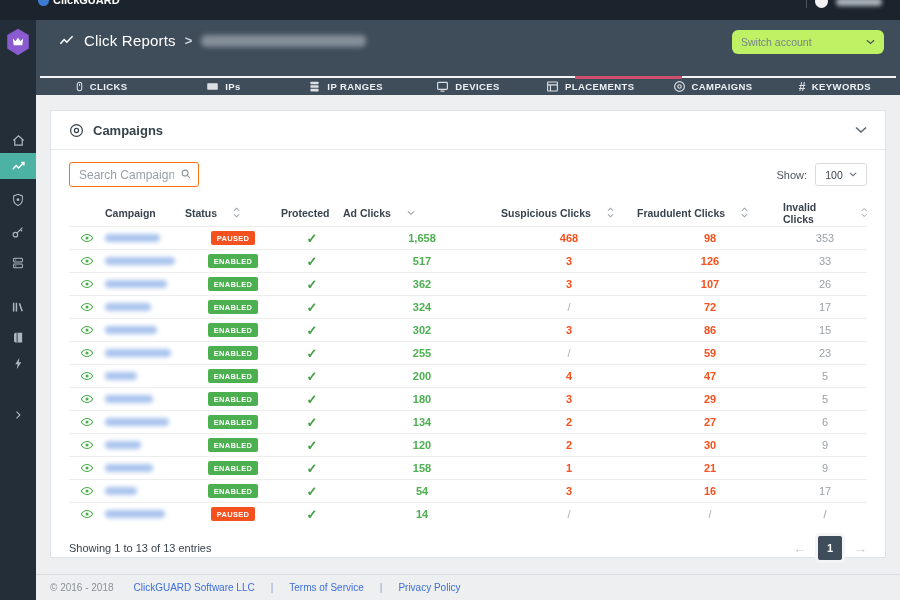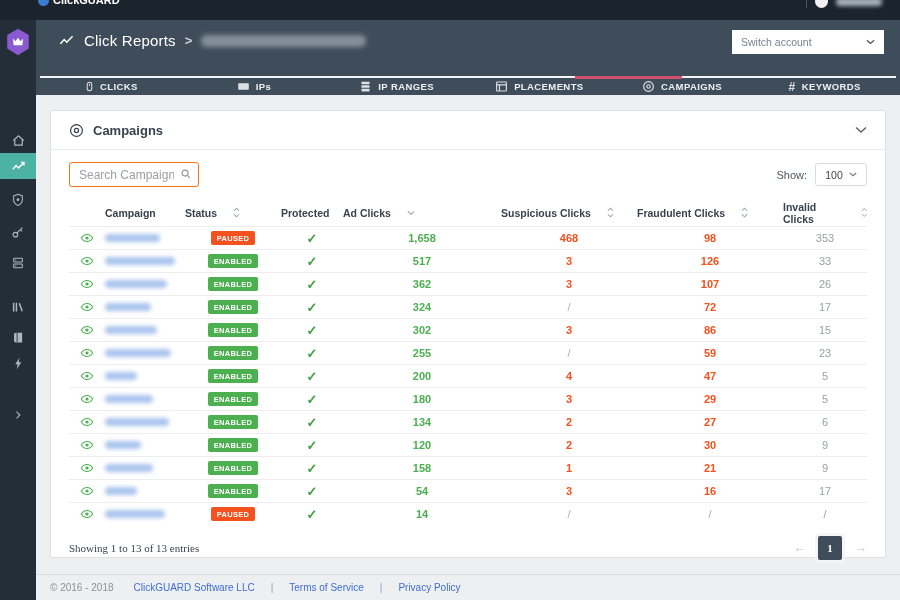--- a/index.html
+++ b/index.html
@@ -20,21 +20,21 @@
   .side-item { position:absolute; left:0; width:36px; height:26px; display:flex; align-items:center; justify-content:center; color:#aeb7bf; cursor:pointer; }
   .side-item svg { display:block; }
   .side-item.active { background:#4bb2a4; color:#fff; }
 
   
   .header { position:absolute; left:36px; top:10px; width:864px; height:85px; background:#3f4d5a; z-index:3; }
   .breadcrumb { position:absolute; left:22px; top:22px; display:flex; align-items:center; gap:9px; color:#fff; }
   .breadcrumb .crumb-title { font-size:15px; font-weight:normal; letter-spacing:.2px; }
   .breadcrumb .crumb-sep { color:#cdd5db; font-size:13px; font-weight:bold; }
   .crumb-blur { width:165px; height:12px; border-radius:5px; background:#909aa4; filter:blur(2.5px); opacity:.85; }
-  .switch-account { position:absolute; right:16px; top:20px; width:152px; height:24px; background:#ffffff; border-radius:0; display:flex; align-items:center; padding:0 9px; font-size:10.5px; color:#77828c; cursor:pointer; }
+  .switch-account { position:absolute; right:16px; top:20px; width:152px; height:24px; background:#bef264; border-radius:6px; display:flex; align-items:center; padding:0 9px; font-size:10.5px; color:#77828c; cursor:pointer; }
   .switch-account .sa-caret { margin-left:auto; color:#4a5560; }
 
   
   .tabbar { position:absolute; left:4px; right:4px; bottom:0; height:19px; border-top:2px solid #f2f4f5; display:flex; }
   .tab-active-line { position:absolute; top:-2.5px; left:62.5%; width:12.5%; height:3px; background:#d04f6d; }
   .tab { flex:1; display:flex; align-items:center; justify-content:center; gap:6px; color:#edf1f4; font-size:9.5px; font-weight:bold; letter-spacing:.4px; cursor:pointer; }
   .tab svg, .tab .hash { opacity:.9; }
   .tab .hash { font-size:12px; font-weight:bold; }
 
   
@@ -68,21 +68,21 @@
   .name-blur { height:8px; border-radius:4px; background:#aac4ee; filter:blur(2px); cursor:pointer; }
   .badge { display:inline-block; font-size:7.5px; font-weight:bold; color:#fff; border-radius:2px; padding:3px 6px 2px; letter-spacing:.3px; }
   .badge.green { background:#4caf50; }
   .badge.red { background:#f4511e; }
   .check { color:#43a047; font-weight:bold; font-size:13px; }
   .num-green { color:#4caf50; font-weight:bold; }
   .num-red { color:#f4511e; font-weight:bold; }
   .num-gray { color:#9aa0a5; }
   .muted { color:#aab0b5; font-weight:normal; }
 
-  .tbl-footer { display:flex; align-items:center; padding:11px 18px 0;font-family:Liberation Serif, serif; }
+  .tbl-footer { display:flex; align-items:center; padding:11px 18px 0; }
   .summary { font-size:11px; color:#39434d; }
   .pager { margin-left:auto; display:flex; align-items:center; gap:12px; }
   .pager .arrow { color:#c3c8cc; font-size:13px; cursor:default; }
   .page-box { width:24px; height:24px; background:#3f4d5a; color:#fff; font-size:11px; font-weight:bold; display:flex; align-items:center; justify-content:center; border-radius:2px; box-shadow:0 0 0 3px #f4f5f6; cursor:pointer; }
 
   
   .footer { position:absolute; left:0; right:0; bottom:0; height:26px; border-top:1px solid #d9dcde; display:flex; align-items:center; padding:0 14px; font-size:10px; }
   .footer .copy { color:#8b9299; margin-right:4px; }
   .footer a { color:#3e6ed8; text-decoration:none; margin:0 16px; cursor:pointer; }
   .footer .pipe { color:#8da0c8; }
@@ -195,20 +195,27 @@
         </svg>
       <span>IPs</span>
     </div>
     <div class="tab">
       <svg width="13" height="13" viewBox="0 0 16 16">
           <rect x="3" y="2" width="10" height="3.2" rx=".8" fill="currentColor"></rect>
           <rect x="3" y="6.4" width="10" height="3.2" rx=".8" fill="currentColor"></rect>
           <rect x="3" y="10.8" width="10" height="3.2" rx=".8" fill="currentColor"></rect>
         </svg>
       <span>IP RANGES</span>
+    </div>
+    <div class="tab">
+      <svg width="13" height="13" viewBox="0 0 16 16">
+          <rect x="2" y="3" width="12" height="8.5" rx="1" fill="none" stroke="currentColor" stroke-width="1.4"></rect>
+          <path d="M5.5 13.7h5" stroke="currentColor" stroke-width="1.4"></path>
+        </svg>
+      <span>DEVICES</span>
     </div>
     <div class="tab">
       <svg width="13" height="13" viewBox="0 0 16 16">
           <rect x="2" y="2.5" width="12" height="11" rx="1" fill="none" stroke="currentColor" stroke-width="1.4"></rect>
           <path d="M2 6h12M5.5 6v7.5" stroke="currentColor" stroke-width="1.4"></path>
         </svg>
       <span>PLACEMENTS</span>
     </div>
     <div class="tab">
       <svg width="13" height="13" viewBox="0 0 16 16">

